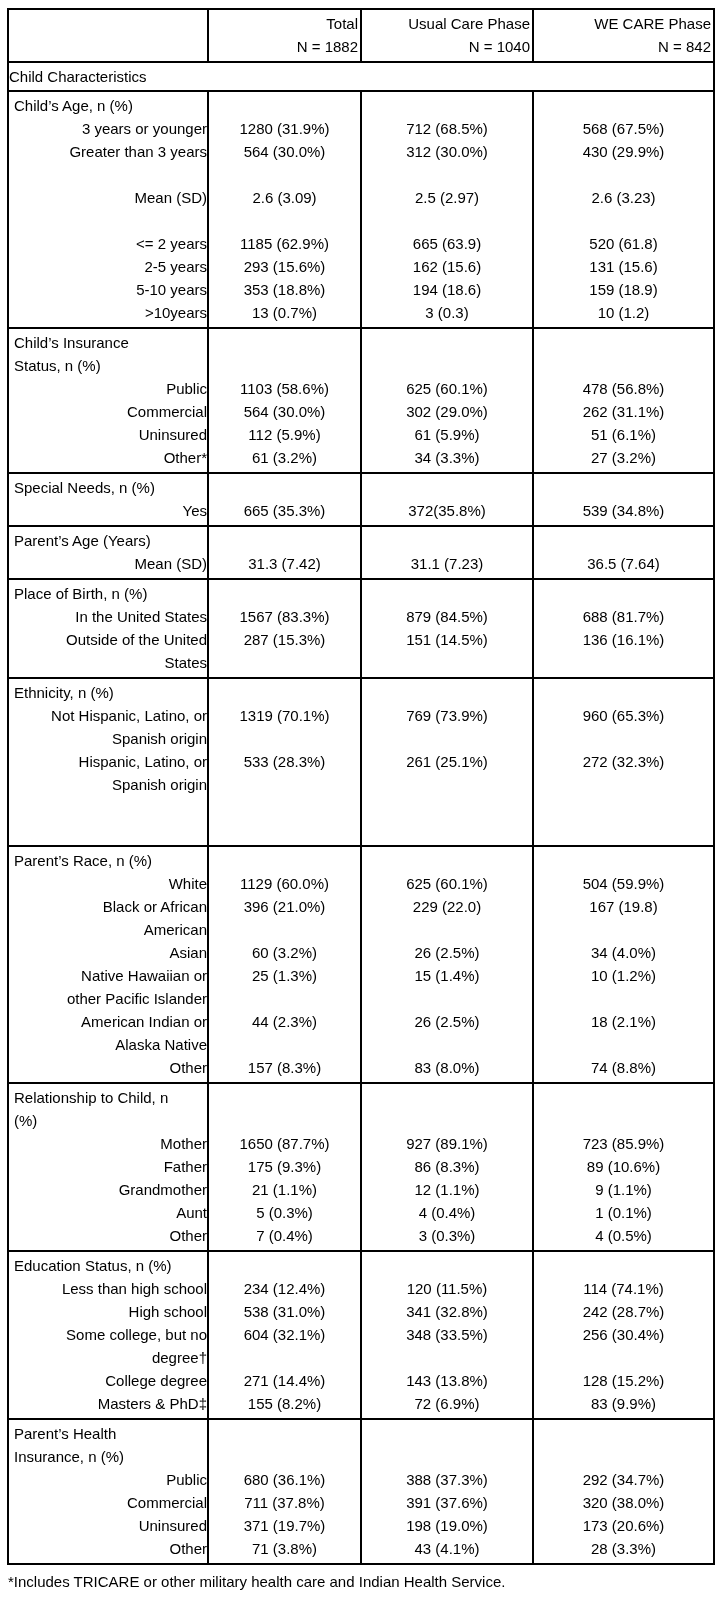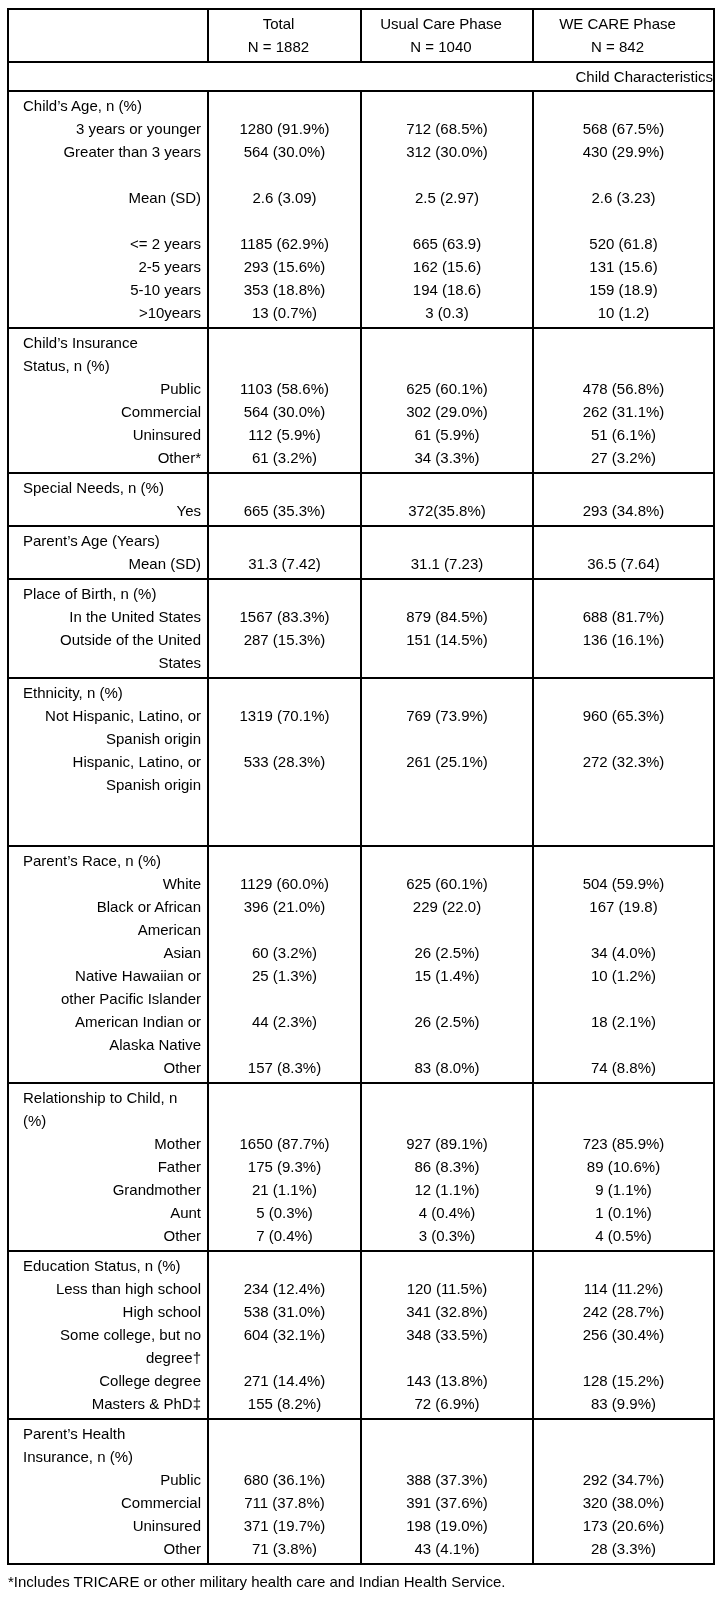--- a/index.html
+++ b/index.html
@@ -26,44 +26,44 @@
   col.c-total  { width: 153px; }
   col.c-usual  { width: 172px; }
   col.c-wecare { width: 181px; }
   th, td {
     border: 2px solid #000000;
     padding: 0;
     vertical-align: top;
     font-weight: normal;
   }
   thead th {
-    text-align: center;
-    padding: 2px 12px 3px 0;
+    text-align: right;
+    padding: 2px 2px 3px 0;
   }
   thead .hln {
     height: 23px;
     line-height: 23px;
     white-space: nowrap;
     overflow: visible;
   }
   td.section {
-    text-align: right;
+    text-align: left;
     height: 27px;
     line-height: 25px;
     padding: 1px 0;
   }
   td.labels, td.vals { padding: 2px 0 3px 0; }
   .ln {
     height: 23px;
     line-height: 23px;
     white-space: nowrap;
     overflow: visible;
   }
-  .ln.group { text-align: left;  padding-left: 14px; }
-  .ln.item  { text-align: right; padding-right: 6px; }
+  .ln.group { text-align: left;  padding-left: 5px; }
+  .ln.item  { text-align: right; }
   .ln.blank { }
   .ln.val   { text-align: center; }
   .footnotes { margin-top: 3px; padding-left: 1px; }
   .fn {
     height: 27px;
     line-height: 27px;
     white-space: nowrap;
     overflow: visible;
   }
 </style>
@@ -109,21 +109,21 @@
             <div class="ln blank"></div>
             <div class="ln item">Mean (SD)</div>
             <div class="ln blank"></div>
             <div class="ln item">&lt;= 2 years</div>
             <div class="ln item">2-5 years</div>
             <div class="ln item">5-10 years</div>
             <div class="ln item">&gt;10years</div>
           </td>
           <td class="vals">
             <div class="ln val"></div>
-            <div class="ln val">1280 (91.9%)</div>
+            <div class="ln val">1280 (31.9%)</div>
             <div class="ln val">564 (30.0%)</div>
             <div class="ln val"></div>
             <div class="ln val">2.6 (3.09)</div>
             <div class="ln val"></div>
             <div class="ln val">1185 (62.9%)</div>
             <div class="ln val">293 (15.6%)</div>
             <div class="ln val">353 (18.8%)</div>
             <div class="ln val">13 (0.7%)</div>
           </td>
           <td class="vals">
@@ -193,21 +193,21 @@
           <td class="vals">
             <div class="ln val"></div>
             <div class="ln val">665 (35.3%)</div>
           </td>
           <td class="vals">
             <div class="ln val"></div>
             <div class="ln val">372(35.8%)</div>
           </td>
           <td class="vals">
             <div class="ln val"></div>
-            <div class="ln val">293 (34.8%)</div>
+            <div class="ln val">539 (34.8%)</div>
           </td>
         </tr>
         <tr>
           <td class="labels">
             <div class="ln group">Parent’s Age (Years)</div>
             <div class="ln item">Mean (SD)</div>
           </td>
           <td class="vals">
             <div class="ln val"></div>
             <div class="ln val">31.3 (7.42)</div>
@@ -396,21 +396,21 @@
             <div class="ln val"></div>
             <div class="ln val">120 (11.5%)</div>
             <div class="ln val">341 (32.8%)</div>
             <div class="ln val">348 (33.5%)</div>
             <div class="ln val"></div>
             <div class="ln val">143 (13.8%)</div>
             <div class="ln val">72 (6.9%)</div>
           </td>
           <td class="vals">
             <div class="ln val"></div>
-            <div class="ln val">114 (11.2%)</div>
+            <div class="ln val">114 (74.1%)</div>
             <div class="ln val">242 (28.7%)</div>
             <div class="ln val">256 (30.4%)</div>
             <div class="ln val"></div>
             <div class="ln val">128 (15.2%)</div>
             <div class="ln val">83 (9.9%)</div>
           </td>
         </tr>
         <tr>
           <td class="labels">
             <div class="ln group">Parent’s Health</div>

